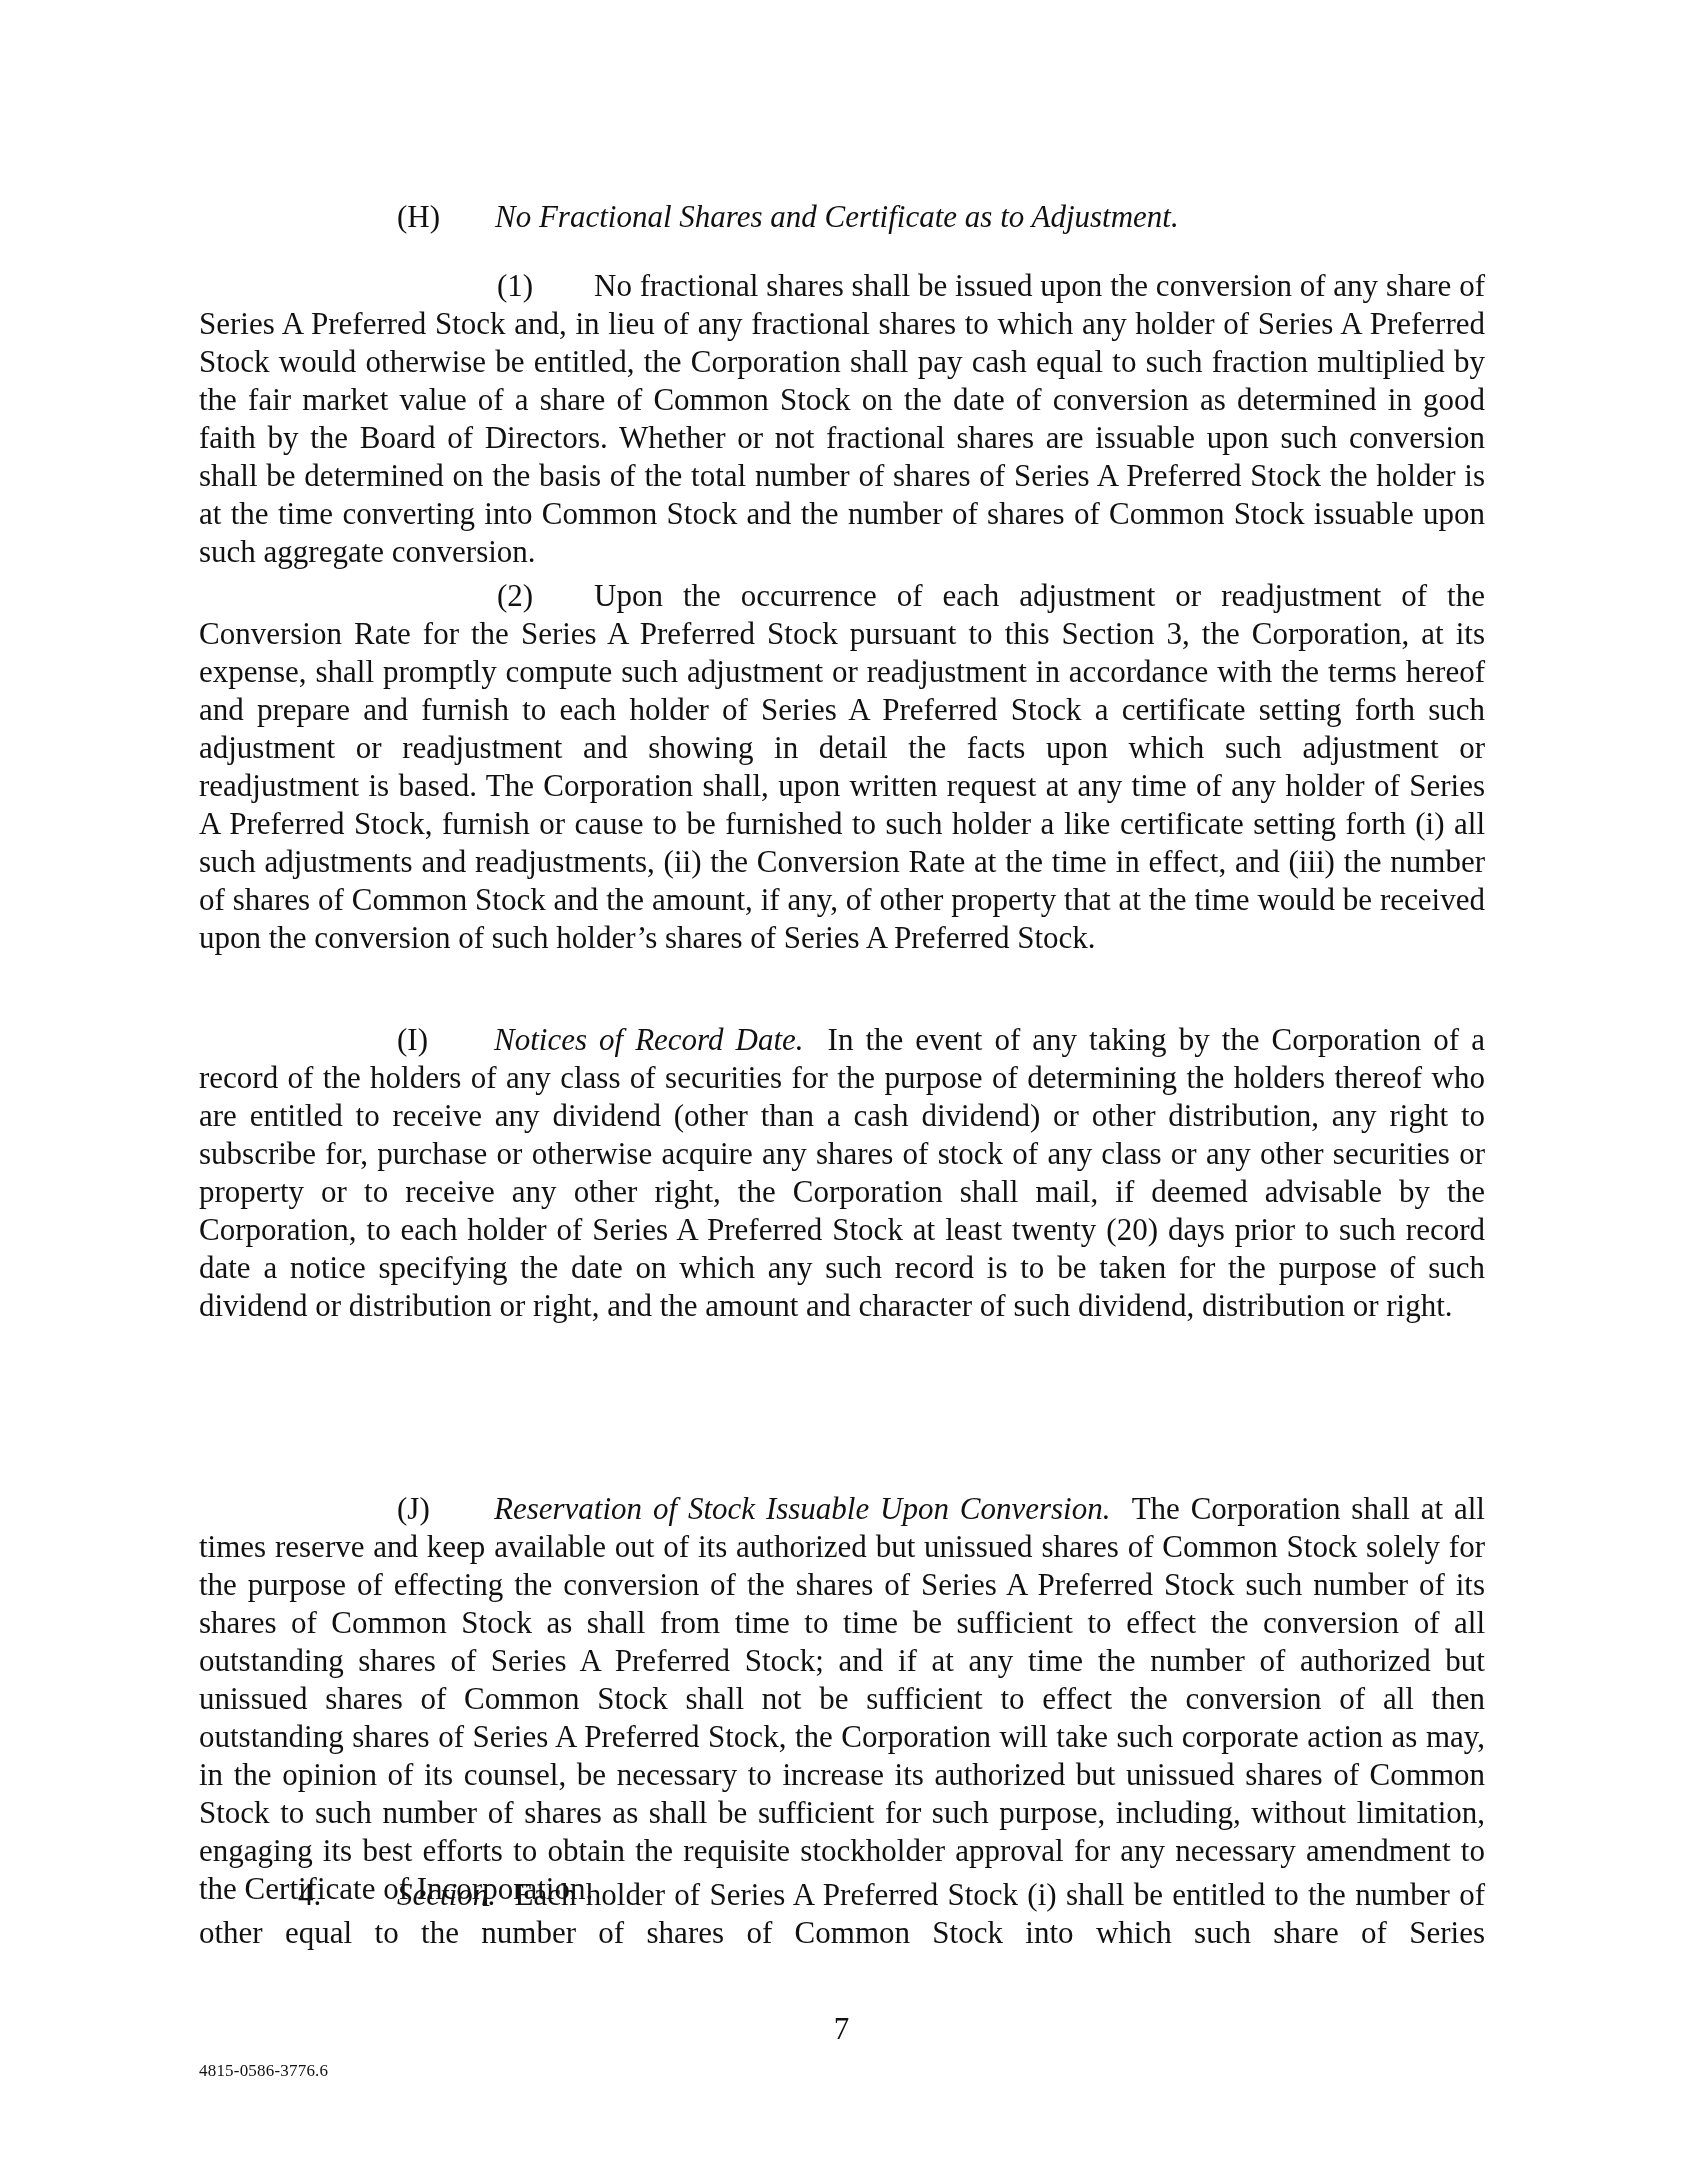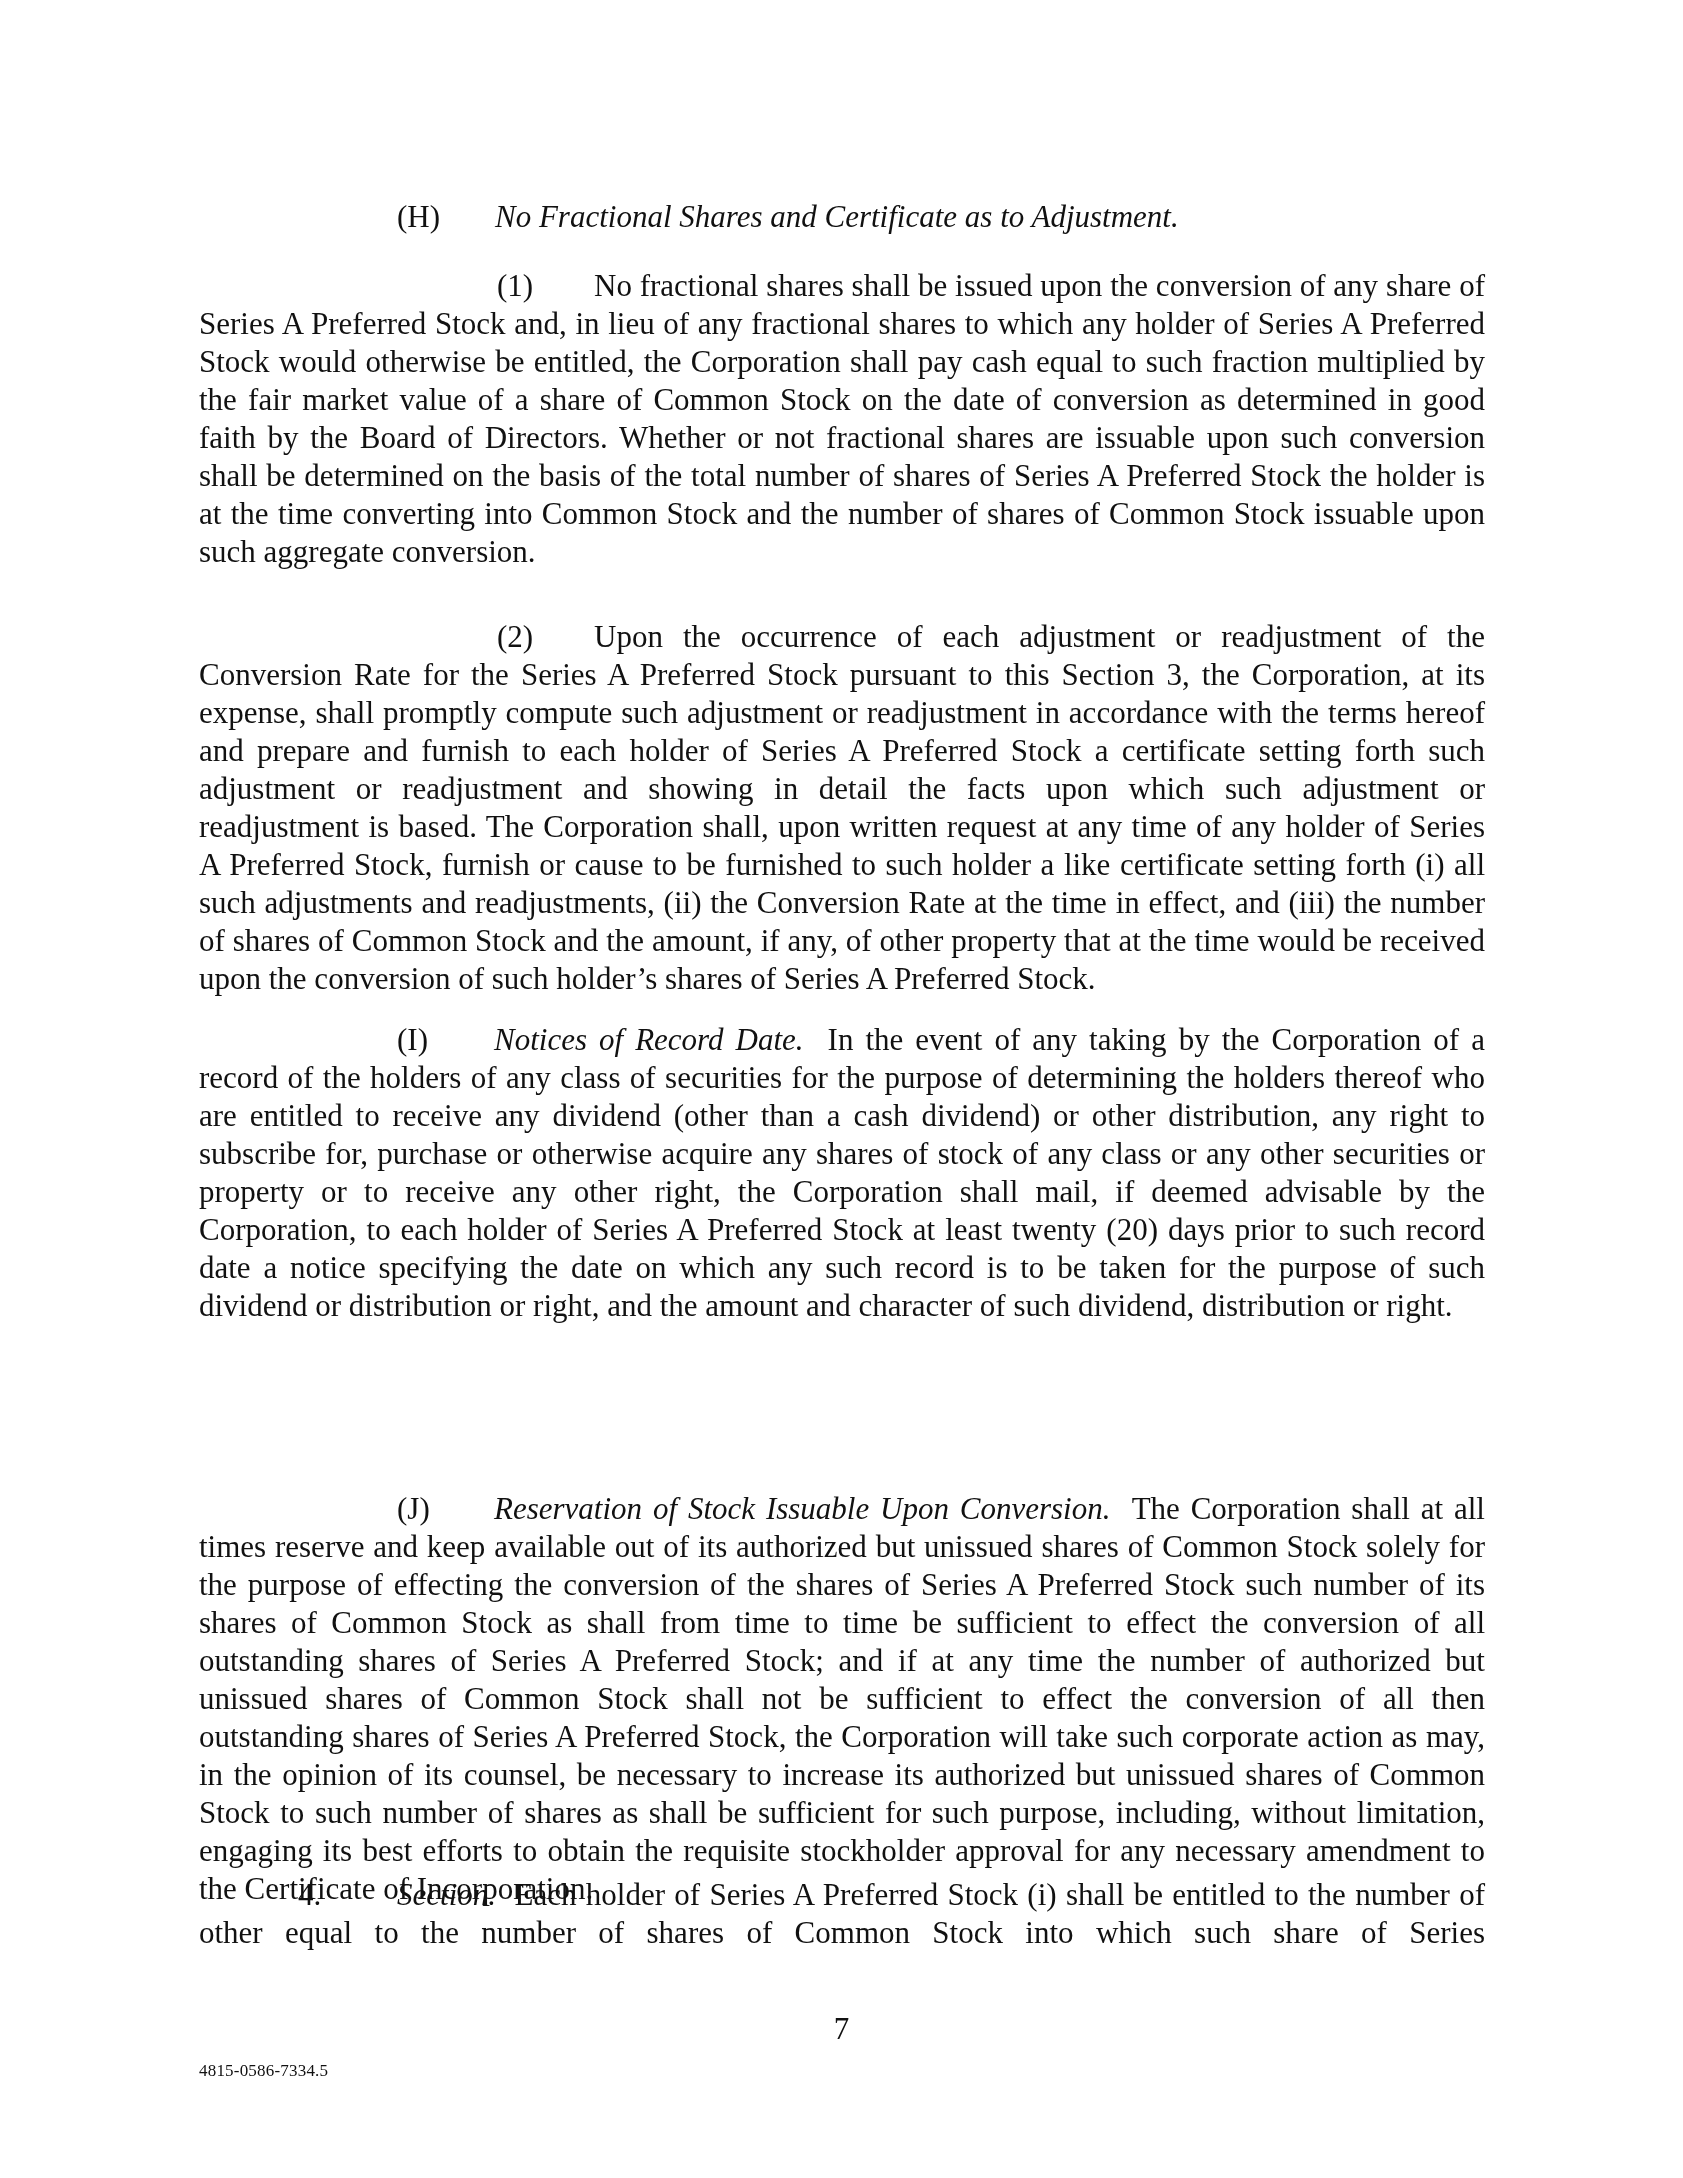--- a/index.html
+++ b/index.html
@@ -16,21 +16,21 @@
     word-spacing: 0px;
   }
   .heading {
     position: absolute; left: 397px; top: 198px;
     font-size: 31px; line-height: 38px; white-space: nowrap;
   }
   .heading .label { display: inline-block; width: 98px; }
   .ital { font-style: italic; text-align: right; }
   .tab-1 { display: inline-block; width: 97px; text-indent: 0; }
   .para-p1 { top: 267px; font-family: Liberation Serif, serif; }
-  .para-p2 { top: 618px; }
+  .para-p2 { top: 577px; }
   .para-i  { top: 1021px; }
   .para-j  { top: 1490px; }
   .para-4  { top: 1876px; }
   .lead-301 { display: inline-block; width: 99px; text-indent: 0; }
   .first-indent-301 { text-indent: 99px; }
   .first-indent-401 { text-indent: 198px; }
   .first-indent-501 { text-indent: 298px; }
   .page-number {
     position: absolute; left: 0; width: 1683px; top: 2010px;
     text-align: center; font-size: 31px; line-height: 38px;
@@ -53,16 +53,16 @@
 
   <div class="body-text para-p2 first-indent-501"><span class="tab-1">(2)</span><span>Upon the occurrence of each adjustment or readjustment of the Conversion Rate for the Series A Preferred Stock pursuant to this Section 3, the Corporation, at its expense, shall promptly compute such adjustment or readjustment in accordance with the terms hereof and prepare and furnish to each holder of Series A Preferred Stock a certificate setting forth such adjustment or readjustment and showing in detail the facts upon which such adjustment or readjustment is based.  The Corporation shall, upon written request at any time of any holder of Series A Preferred Stock, furnish or cause to be furnished to such holder a like certificate setting forth (i) all such adjustments and readjustments, (ii) the Conversion Rate at the time in effect, and (iii) the number of shares of Common Stock and the amount, if any, of other property that at the time would be received upon the conversion of such holder’s shares of Series A Preferred Stock.</span></div>
 
   <div class="body-text para-i first-indent-401"><span class="tab-1">(I)</span><span class="ital">Notices of Record Date.</span><span>&nbsp; </span><span>In the event of any taking by the Corporation of a record of the holders of any class of securities for the purpose of determining the holders thereof who are entitled to receive any dividend (other than a cash dividend) or other distribution, any right to subscribe for, purchase or otherwise acquire any shares of stock of any class or any other securities or property or to receive any other right, the Corporation shall mail, if deemed advisable by the Corporation, to each holder of Series A Preferred Stock at least twenty (20) days prior to such record date a notice specifying the date on which any such record is to be taken for the purpose of such dividend or distribution or right, and the amount and character of such dividend, distribution or right.</span></div>
 
   <div class="body-text para-j first-indent-401"><span class="tab-1">(J)</span><span class="ital">Reservation of Stock Issuable Upon Conversion.</span><span>&nbsp; </span><span>The Corporation shall at all times reserve and keep available out of its authorized but unissued shares of Common Stock solely for the purpose of effecting the conversion of the shares of Series A Preferred Stock such number of its shares of Common Stock as shall from time to time be sufficient to effect the conversion of all outstanding shares of Series A Preferred Stock; and if at any time the number of authorized but unissued shares of Common Stock shall not be sufficient to effect the conversion of all then outstanding shares of Series A Preferred Stock, the Corporation will take such corporate action as may, in the opinion of its counsel, be necessary to increase its authorized but unissued shares of Common Stock to such number of shares as shall be sufficient for such purpose, including, without limitation, engaging its best efforts to obtain the requisite stockholder approval for any necessary amendment to the Certificate of Incorporation.</span></div>
 
   <div class="body-text para-4 first-indent-301" style="text-align-last: justify;"><span class="lead-301">4.</span><span class="ital">Section.</span><span>&nbsp; </span><span>Each holder of Series A Preferred Stock (i) shall be entitled to the number of other equal to the number of shares of Common Stock into which such share of Series</span></div>
 
   <div class="page-number">7</div>
-  <div class="doc-id">4815-0586-7334.5</div>
+  <div class="doc-id">4815-0586-3776.6</div>
 
 </div>
 
 
 </body></html>

